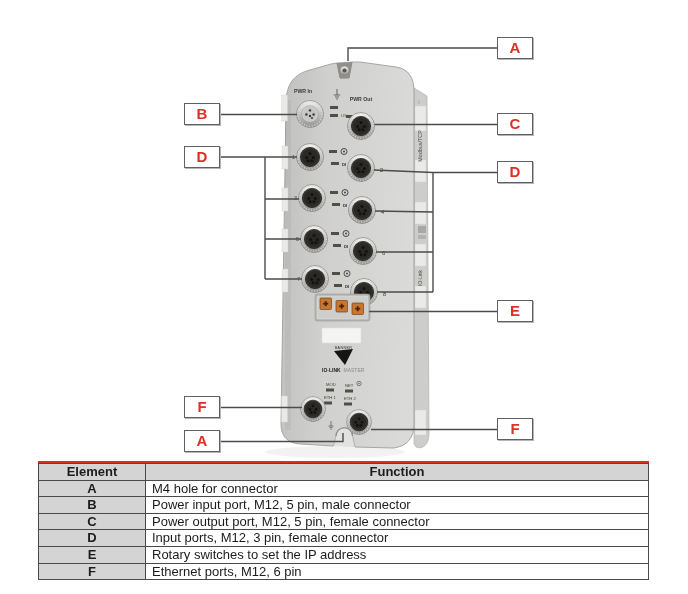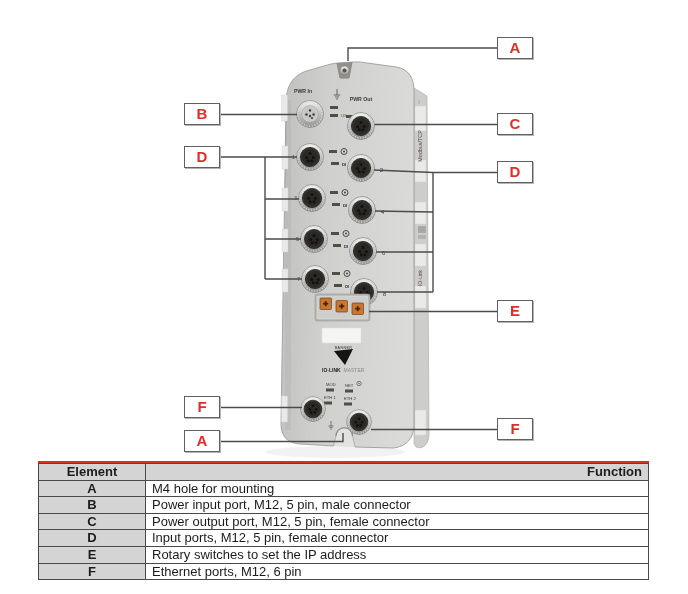--- a/index.html
+++ b/index.html
@@ -21,21 +21,21 @@
   }
   table.functions{
     width:100%;border-collapse:collapse;table-layout:fixed;
     font-size:13px;color:#1c1c1c;
   }
   table.functions col.c1{width:107px;}
   table.functions th, table.functions td{
     border:1px solid #4a4a4a;height:15.4px;padding:0 6px;line-height:1.2;
     overflow:hidden;white-space:nowrap;
   }
-  table.functions th{background:#d4d4d4;font-weight:bold;text-align:right;}
+  table.functions th{background:#d4d4d4;font-weight:bold;text-align:center;}
   table.functions th.el-h{text-align:center;}
   table.functions td.el{background:#d4d4d4;text-align:center;font-weight:bold;}
 </style>
 </head>
 <body>
 
 <div class="page">
 
   <div class="diagram">
     <svg width="688" height="465" viewBox="0 0 688 465">
@@ -277,33 +277,33 @@
         </colgroup>
       <thead>
         <tr>
           <th class="el-h">Element</th>
           <th>Function</th>
         </tr>
       </thead>
       <tbody>
         <tr>
           <td class="el">A</td>
-          <td>M4 hole for mounting</td>
+          <td>M4 hole for connector</td>
         </tr>
         <tr>
           <td class="el">B</td>
           <td>Power input port, M12, 5 pin, male connector</td>
         </tr>
         <tr>
           <td class="el">C</td>
           <td>Power output port, M12, 5 pin, female connector</td>
         </tr>
         <tr>
           <td class="el">D</td>
-          <td>Input ports, M12, 5 pin, female connector</td>
+          <td>Input ports, M12, 3 pin, female connector</td>
         </tr>
         <tr>
           <td class="el">E</td>
           <td>Rotary switches to set the IP address</td>
         </tr>
         <tr>
           <td class="el">F</td>
           <td>Ethernet ports, M12, 6 pin</td>
         </tr>
       </tbody>

